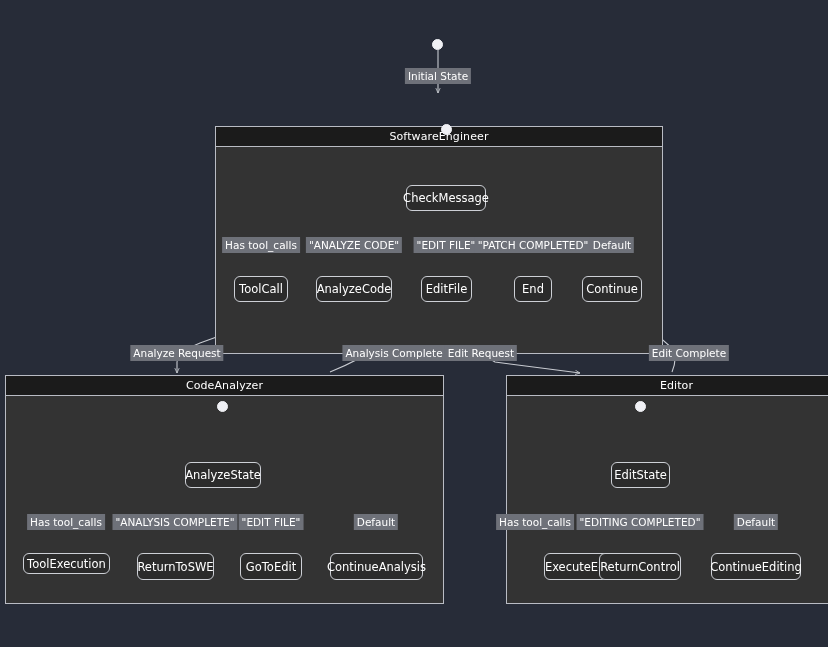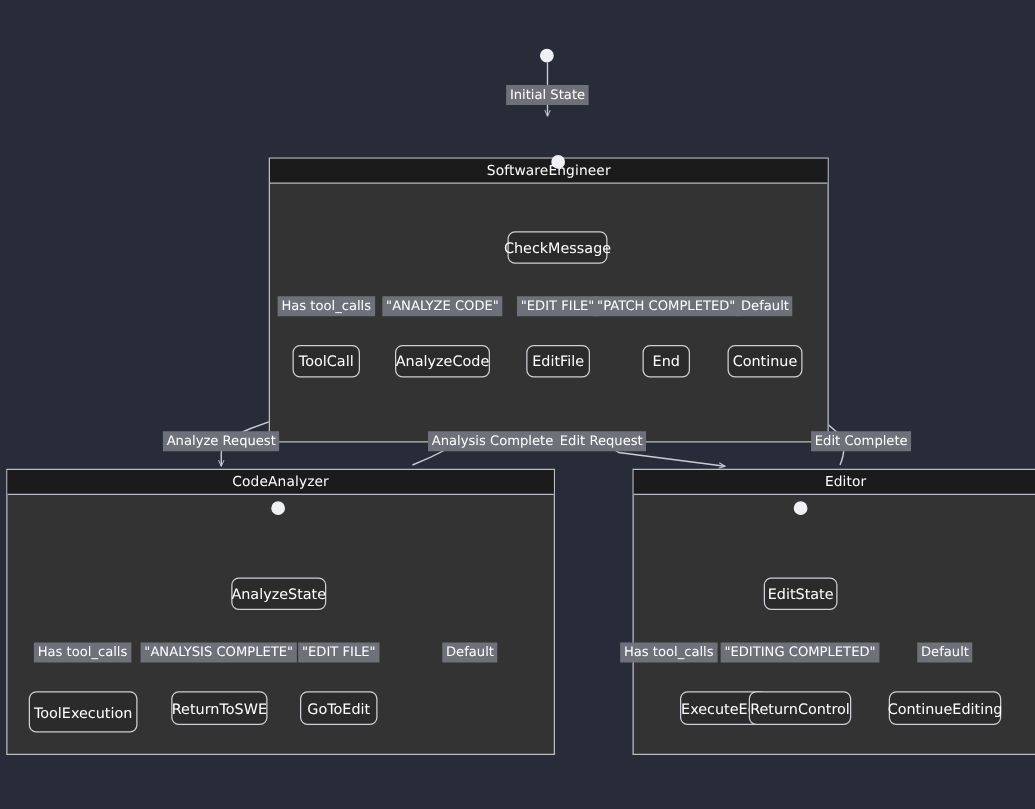--- a/index.html
+++ b/index.html
@@ -155,23 +155,24 @@
     </div>
   </div>
   <div class="start-node" style="left:217px; top:401px;"></div>
   <div class="node" style="left:185px; top:462px; width:76px; height:26px;">AnalyzeState</div>
 
   <div class="edge-label" style="left:66px; top:514px;">Has tool_calls</div>
   <div class="edge-label" style="left:175px; top:514px;">"ANALYSIS COMPLETE"</div>
   <div class="edge-label" style="left:271px; top:514px;">"EDIT FILE"</div>
   <div class="edge-label" style="left:376px; top:514px;">Default</div>
 
-  <div class="node" style="left:23px; top:553px; width:87px; height:33px;">ToolExecution</div>
+  <div class="node" style="left:23px; top:553px; width:87px; height:21px;">ToolExecution</div>
   <div class="node" style="left:137px; top:553px; width:77px; height:27px;">ReturnToSWE</div>
   <div class="node" style="left:240px; top:553px; width:62px; height:27px;">GoToEdit</div>
+  <div class="node" style="left:330px; top:553px; width:93px; height:27px;">ContinueAnalysis</div>
 
   <div class="cluster" style="left:479px; top:375px; width:341px; height:229px;margin-left:27px;">
     <div class="cluster-header">
       <span class="cluster-title">Editor</span>
     </div>
   </div>
   <div class="start-node" style="left:635px; top:401px;"></div>
   <div class="node" style="left:611px; top:462px; width:59px; height:26px;">EditState</div>
 
   <div class="edge-label" style="left:535px; top:514px;">Has tool_calls</div>

